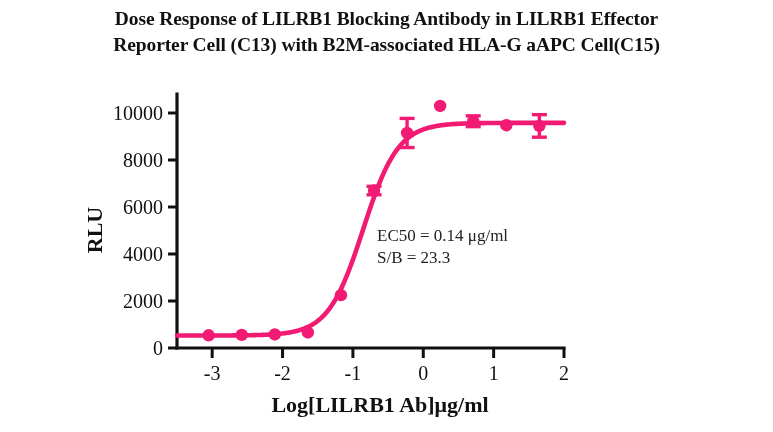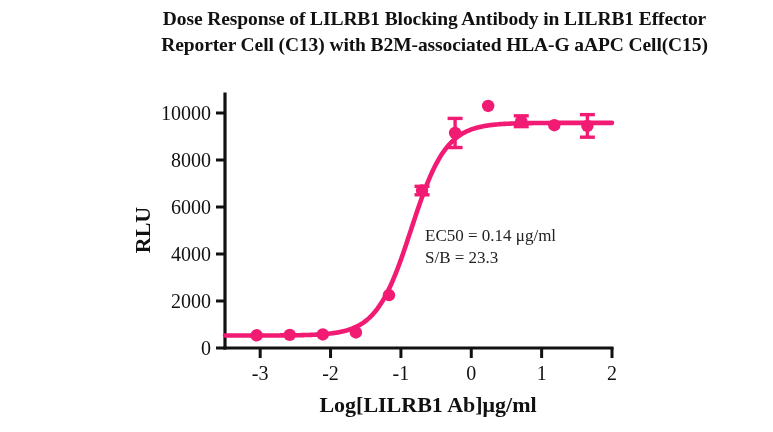--- a/index.html
+++ b/index.html
@@ -11,21 +11,20 @@
     width: 773px;
     height: 432px;
     overflow: hidden;
     font-family: "Liberation Serif", serif;
     color: #1a1a1a;
   }
   #figure {
     position: relative;
     width: 661px;
     height: 432px;
-    margin-left: 48px;
   }
   #chart-title {
     position: absolute;
     left: 0;
     top: 6px;
     width: 773px;
     text-align: center;
     font-family: "Liberation Serif", serif;
     font-weight: bold;
     font-size: 19.5px;

